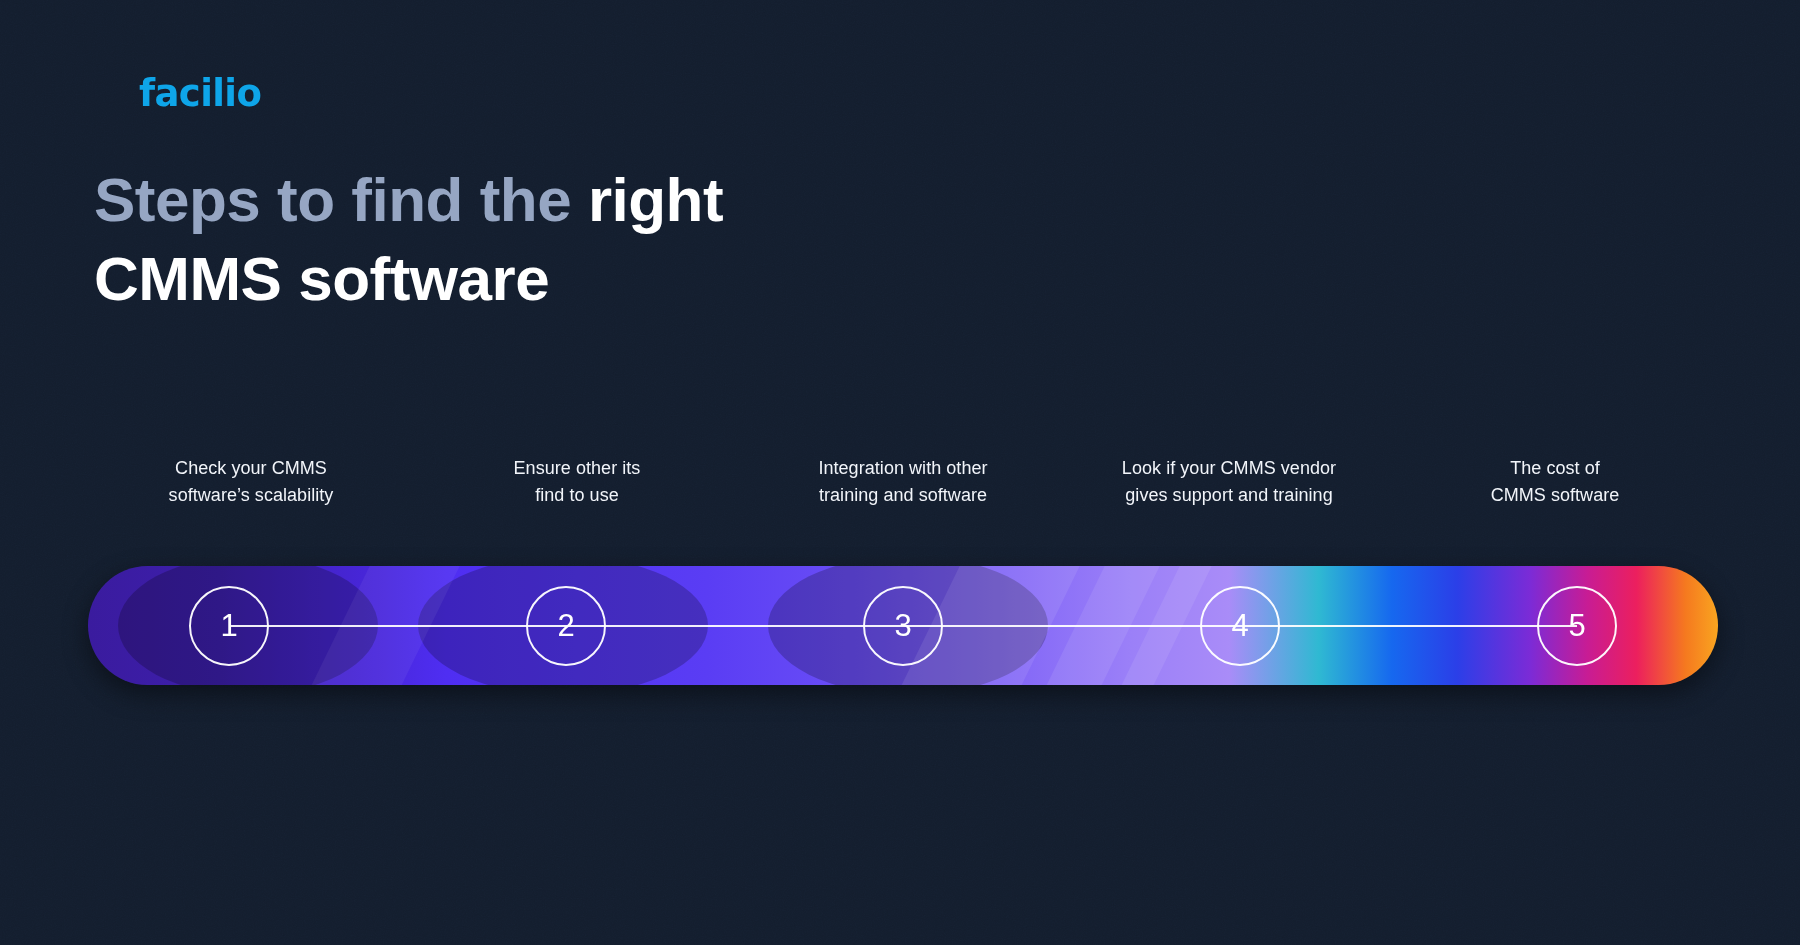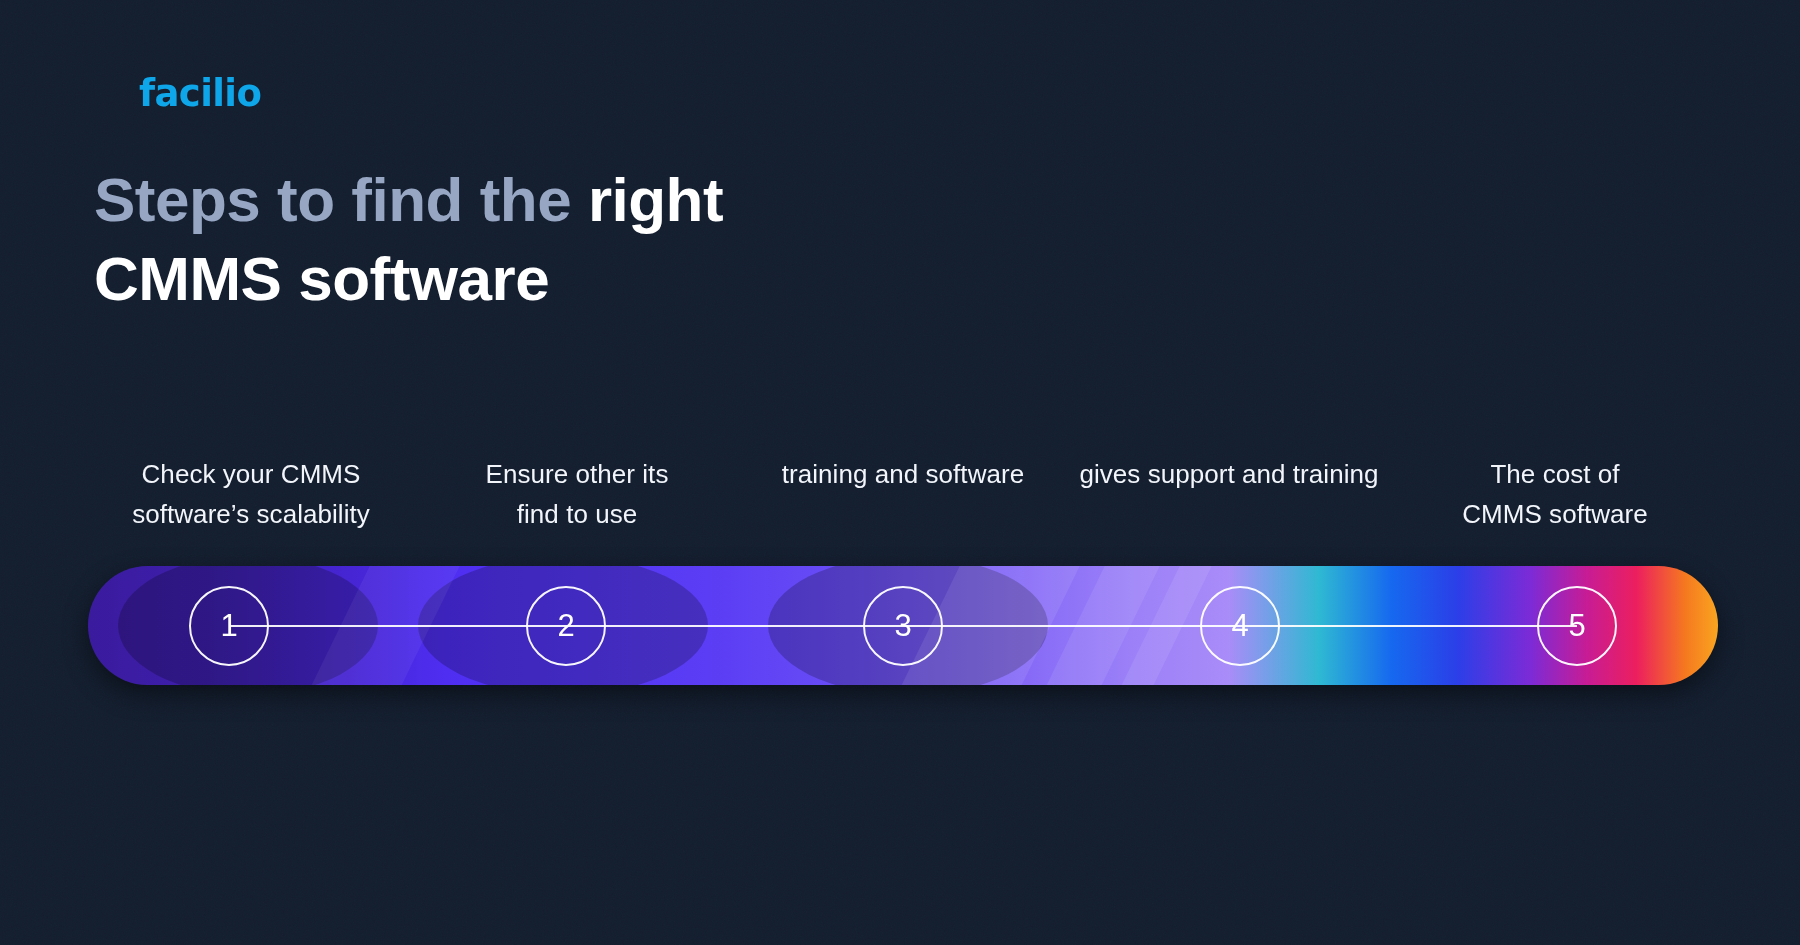--- a/index.html
+++ b/index.html
@@ -67,21 +67,21 @@
     left: 88px;
     top: 455px;
     width: 1630px;
     height: 70px;
     display: flex;
   }
   .step-label {
     flex: 1 1 0;
     text-align: center;
     color: #f2f5fa;
-    font-size: 26px;
+    font-size: 18px;
     line-height: 1.52;
     letter-spacing: 0.05px;
     padding: 0 6px;
   }
 
   
   #bar-wrap {
     position: absolute;
     left: 88px;
     top: 566px;
@@ -192,23 +192,25 @@
   <div id="labels">
     <div class="step-label">
       <div>Check your CMMS</div>
       <div>software’s scalability</div>
     </div>
     <div class="step-label">
       <div>Ensure other its</div>
       <div>find to use</div>
     </div>
     <div class="step-label">
+      <div>Integration with other</div>
       <div>training and software</div>
     </div>
     <div class="step-label">
+      <div>Look if your CMMS vendor</div>
       <div>gives support and training</div>
     </div>
     <div class="step-label">
       <div>The cost of</div>
       <div>CMMS software</div>
     </div>
   </div>
 
   <div id="bar-wrap">
     <div id="bar">

